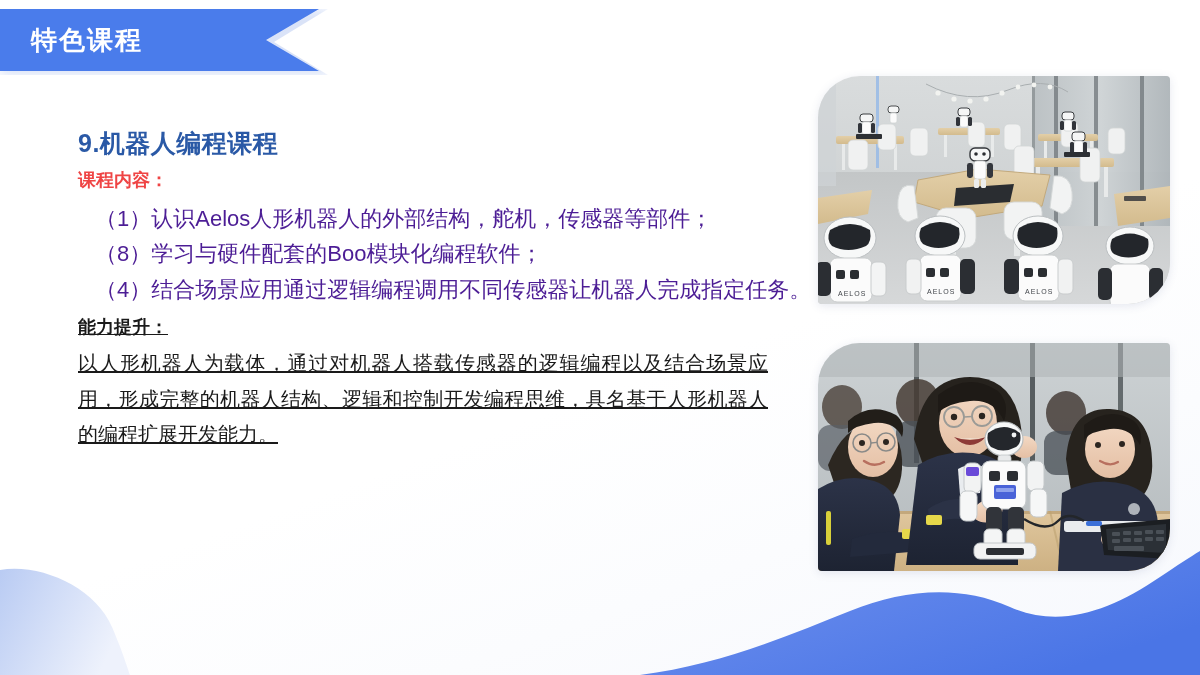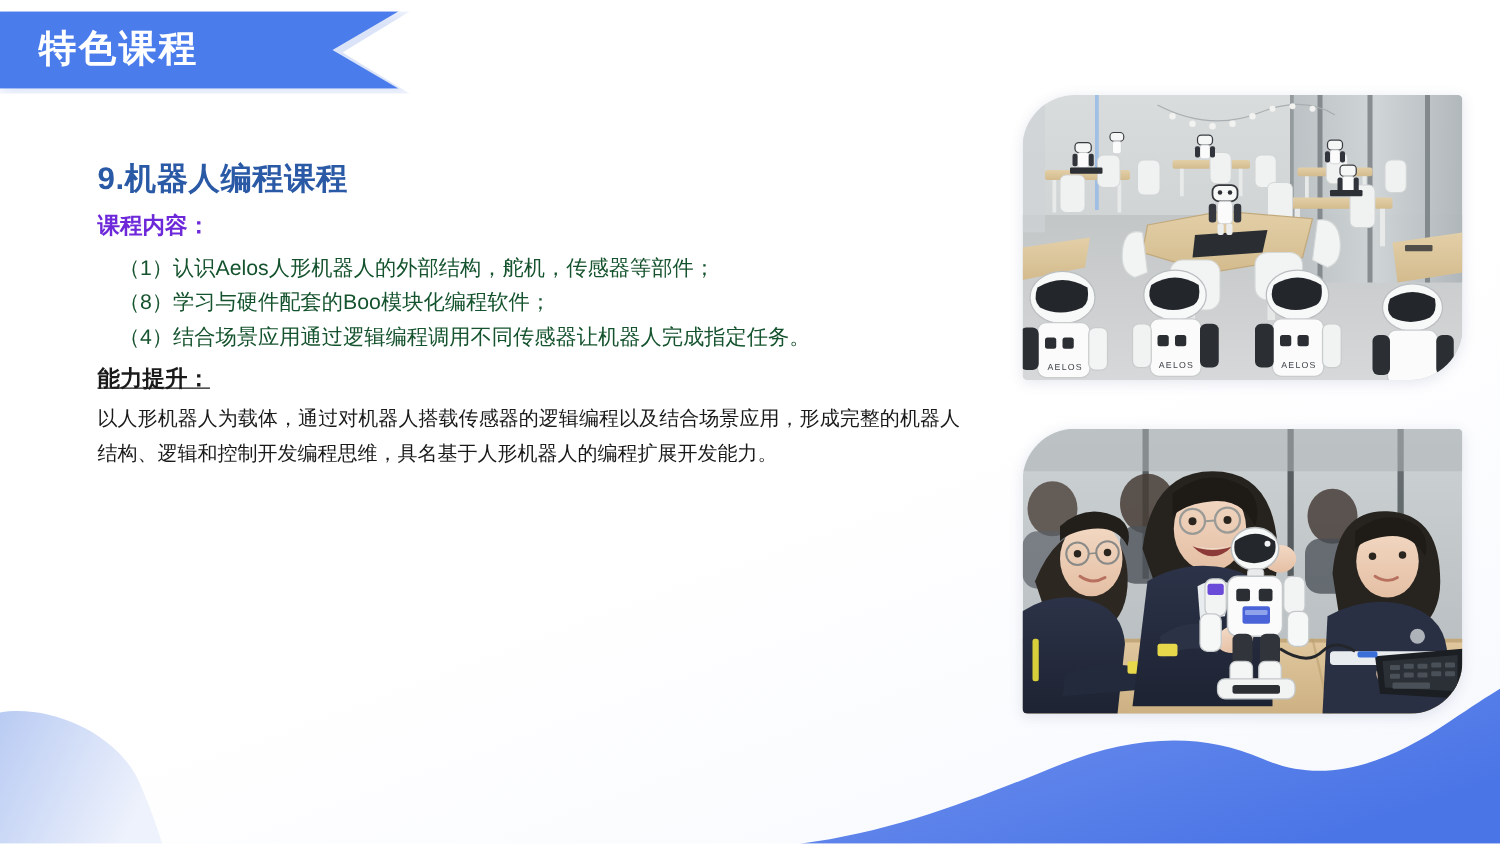--- a/index.html
+++ b/index.html
@@ -22,21 +22,21 @@
   .ribbon{
     position:absolute; left:0; top:9px;
     width:319px; height:62px;
     background:#4a7ceb;
     z-index:4;
     clip-path:polygon(0 0, 319px 0, 266px 31px, 319px 62px, 0 62px);
     display:flex; align-items:center;
   }
   .ribbon-title{
     color:#ffffff;
-    font-size:30px;
+    font-size:26px;
     font-weight:700;
     letter-spacing:2px;
     margin-left:31px;
     line-height:1;
   }
   .ribbon-shadow{
     position:absolute; left:0; top:9px;
     width:330px; height:66px;
     z-index:3;
     filter:blur(6px);
@@ -57,56 +57,57 @@
   }
   .course-heading{
     color:#2a59a6;
     font-size:25px;
     font-weight:700;
     letter-spacing:.5px;
     line-height:1.2;
     margin-bottom:12px;
   }
   .sub-label{
-    color:#6d28d9;
+    color:#ef4444;
     font-size:18px;
     font-weight:700;
     line-height:1.2;
     margin-bottom:9px;
   }
   .list{
     list-style:none;
     margin:0 0 2px 0;
     padding:0;
   }
   .list-item{
-    color:#14532d;
-    font-size:17px;
+    color:#4c1d95;
+    font-size:22px;
     font-weight:400;
     line-height:1.62;
     white-space:nowrap;
     padding-left:17px;
   }
   .sub-label-2{
     color:#1a1a1a;
     font-size:18px;
     font-weight:700;
     line-height:1.2;
     margin-top:10px;
     margin-bottom:7px;
     text-decoration:underline;
   }
   .paragraph{
     color:#1a1a1a;
-    font-size:16px;
+    font-size:20px;
     font-weight:400;
     line-height:1.78;
     text-align:justify;
     text-justify:inter-ideograph;
     width:690px;
+    text-decoration:underline;
   }
 
   
   .photo{
     position:absolute;
     overflow:hidden;
     z-index:5;
     box-shadow:0 2px 10px rgba(60,80,130,.13);
   }
   .photo-classroom{

